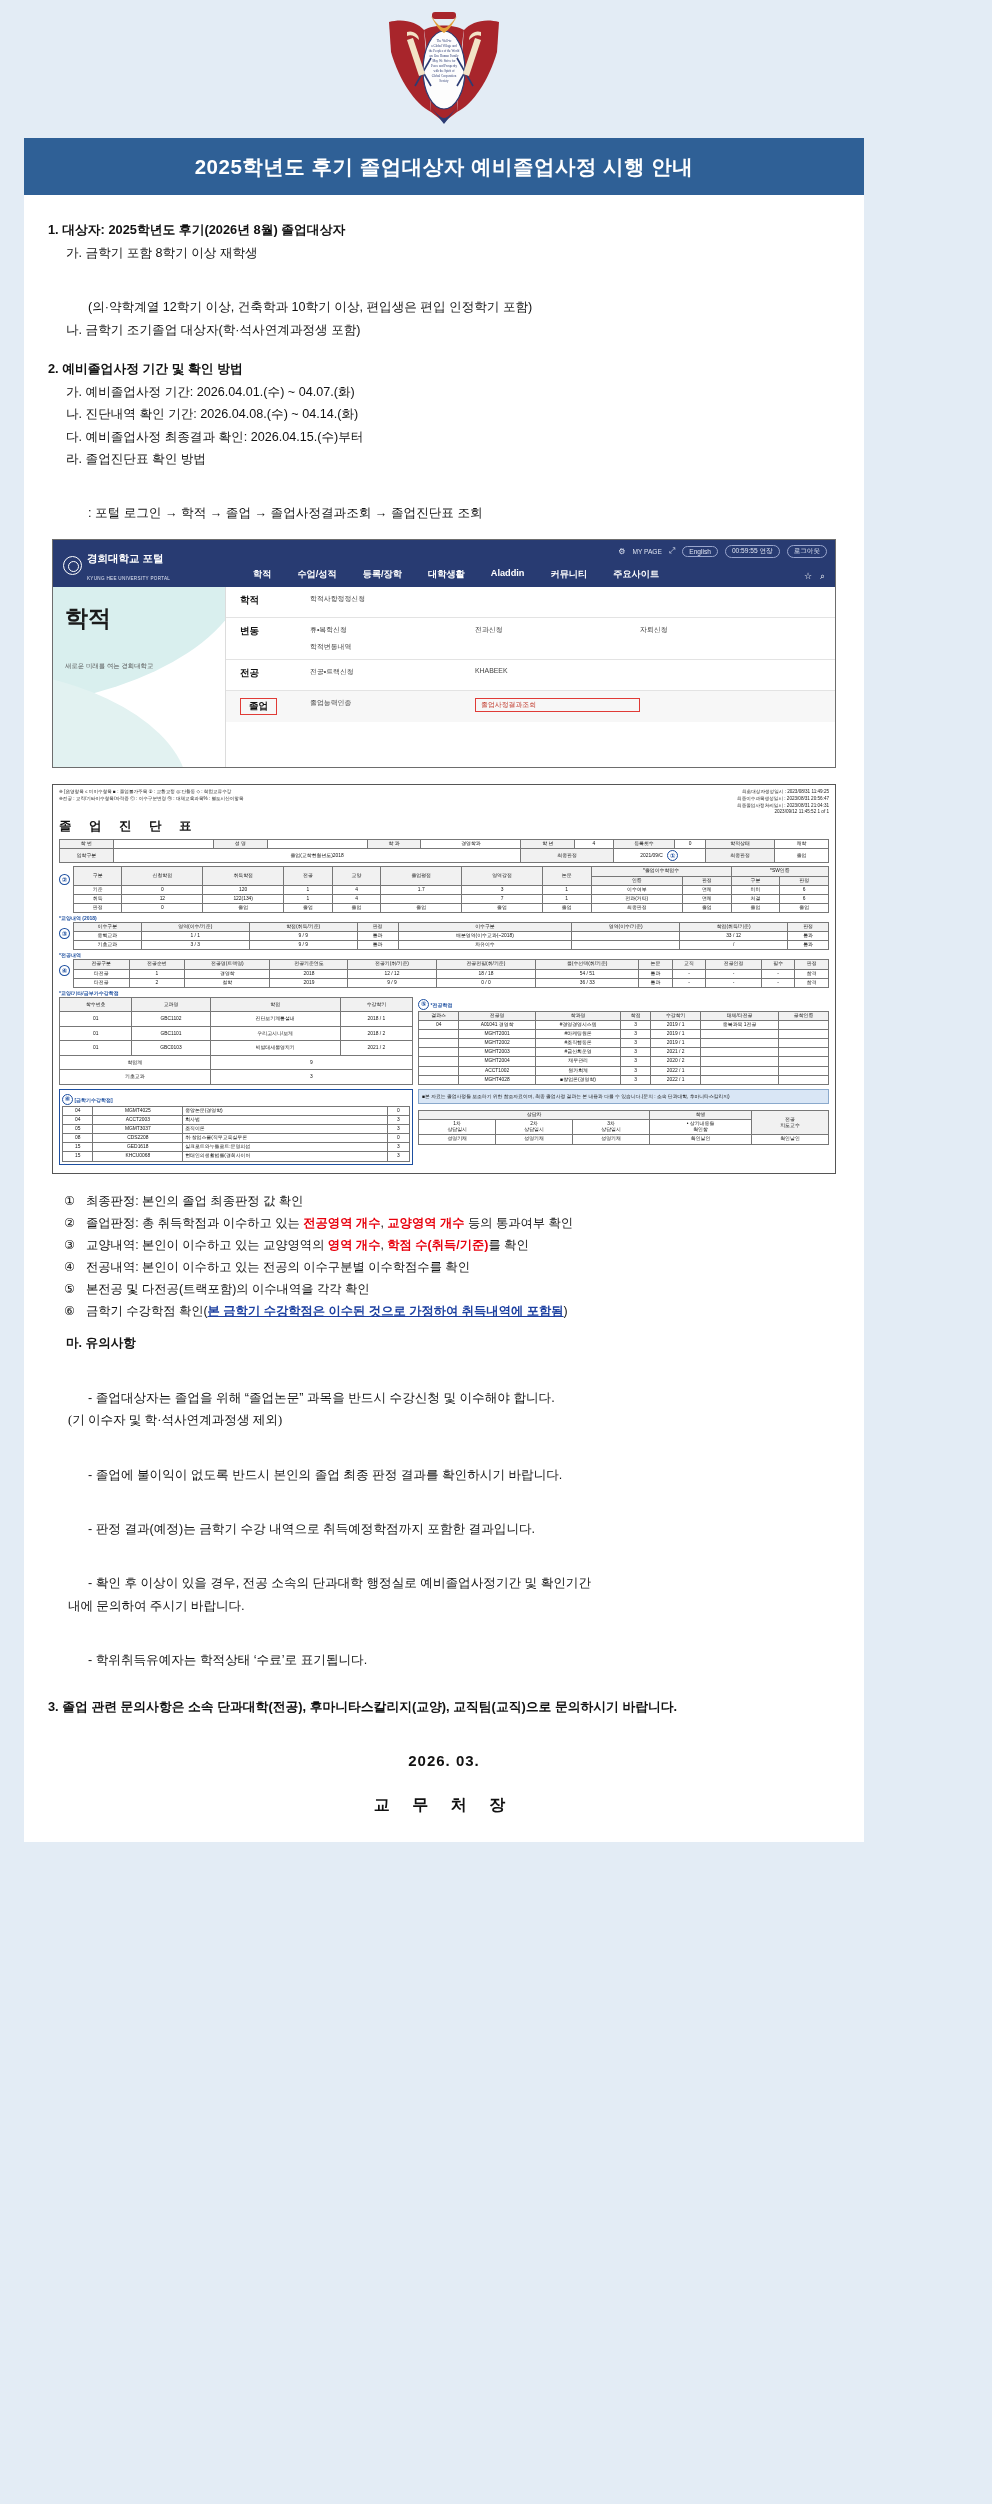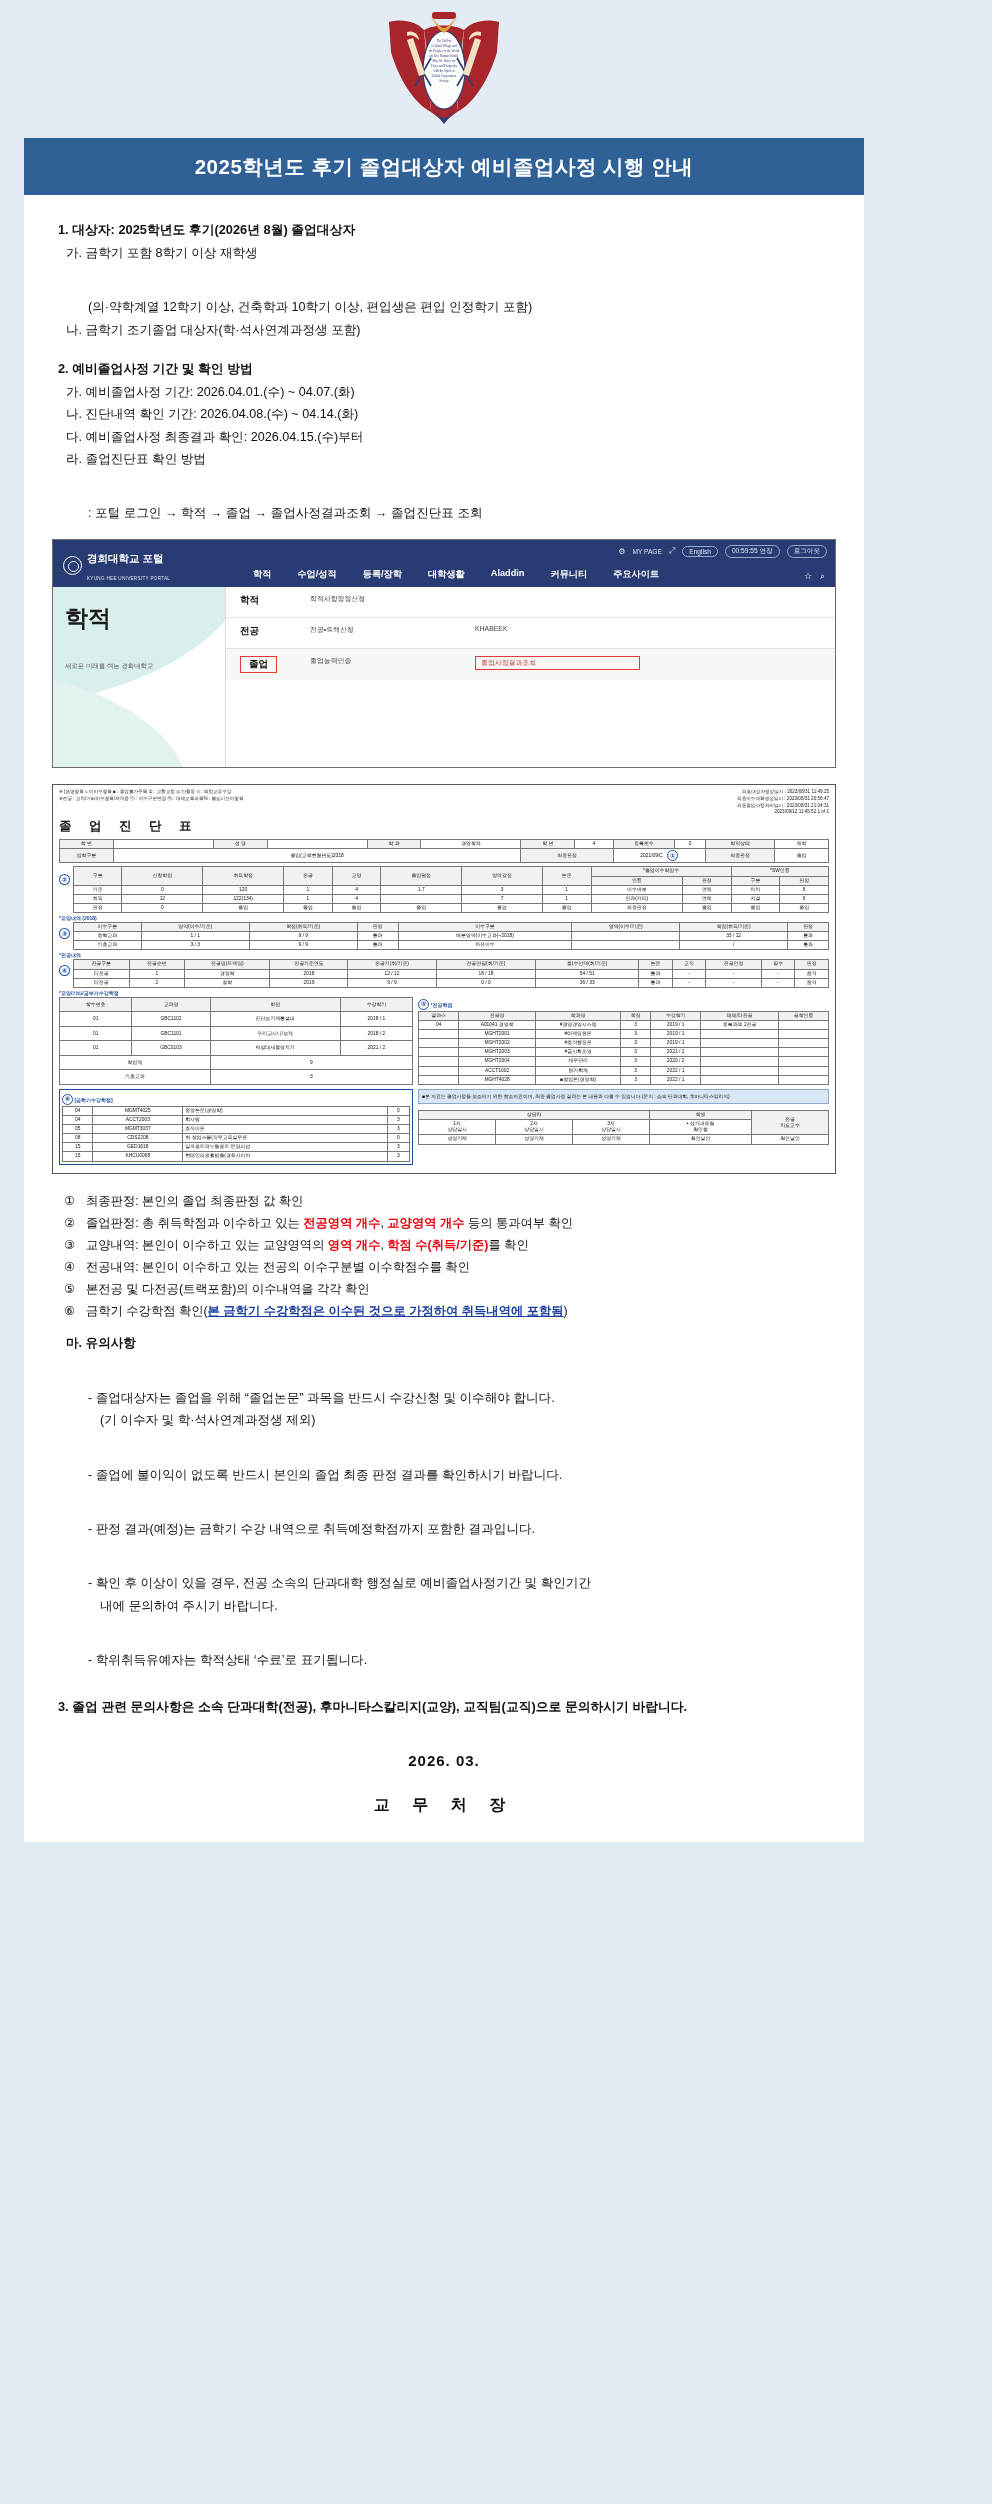--- a/index.html
+++ b/index.html
@@ -33,24 +33,24 @@
 
   
   .sheet {
     margin: 0 24px;
     background: #fff;
     padding: 20px 0 26px 0;
   }
 
   
   .sec { font-size: 12.6px; line-height: 1.78; }
-  .sec-head { font-weight: bold; padding-left: 34px; font-size: 12.8px; margin-top: 4px; }
+  .sec-head { font-weight: bold; padding-left: 24px; font-size: 12.8px; margin-top: 4px; }
   .lvl1 { padding-left: 42px; }
   .lvl2 { padding-left: 64px; margin-top: 32px; }
-  .lvl3 { padding-left: 76px; }
+  .lvl3 { padding-left: 44px; font-family: Liberation Serif, serif; }
   .gap { height: 13px; }
 
   
   .shot {
     margin: 14px 28px 0 28px;
     border: 1px solid #6d6d6d;
     background: #fff;
     overflow: hidden;
   }
   .portal-top {
@@ -242,20 +242,35 @@
         <div class="portal-menu">
           <div class="pm-row">
             <div class="pm-cat">학적</div>
             <div class="pm-links">
               <div class="pm-col">
                 <span>학적사항정정신청</span>
               </div>
             </div>
           </div>
 
+          <div class="pm-row">
+            <div class="pm-cat">변동</div>
+            <div class="pm-links">
+              <div class="pm-col">
+                <span>휴•복학신청</span>
+                <span>학적변동내역</span>
+              </div>
+              <div class="pm-col">
+                <span>전과신청</span>
+              </div>
+              <div class="pm-col">
+                <span>자퇴신청</span>
+              </div>
+            </div>
+          </div>
 
           <div class="pm-row">
             <div class="pm-cat">전공</div>
             <div class="pm-links">
               <div class="pm-col">
                 <span>전공•트랙신청</span>
               </div>
               <div class="pm-col">
                 <span>KHABEEK</span>
               </div>

